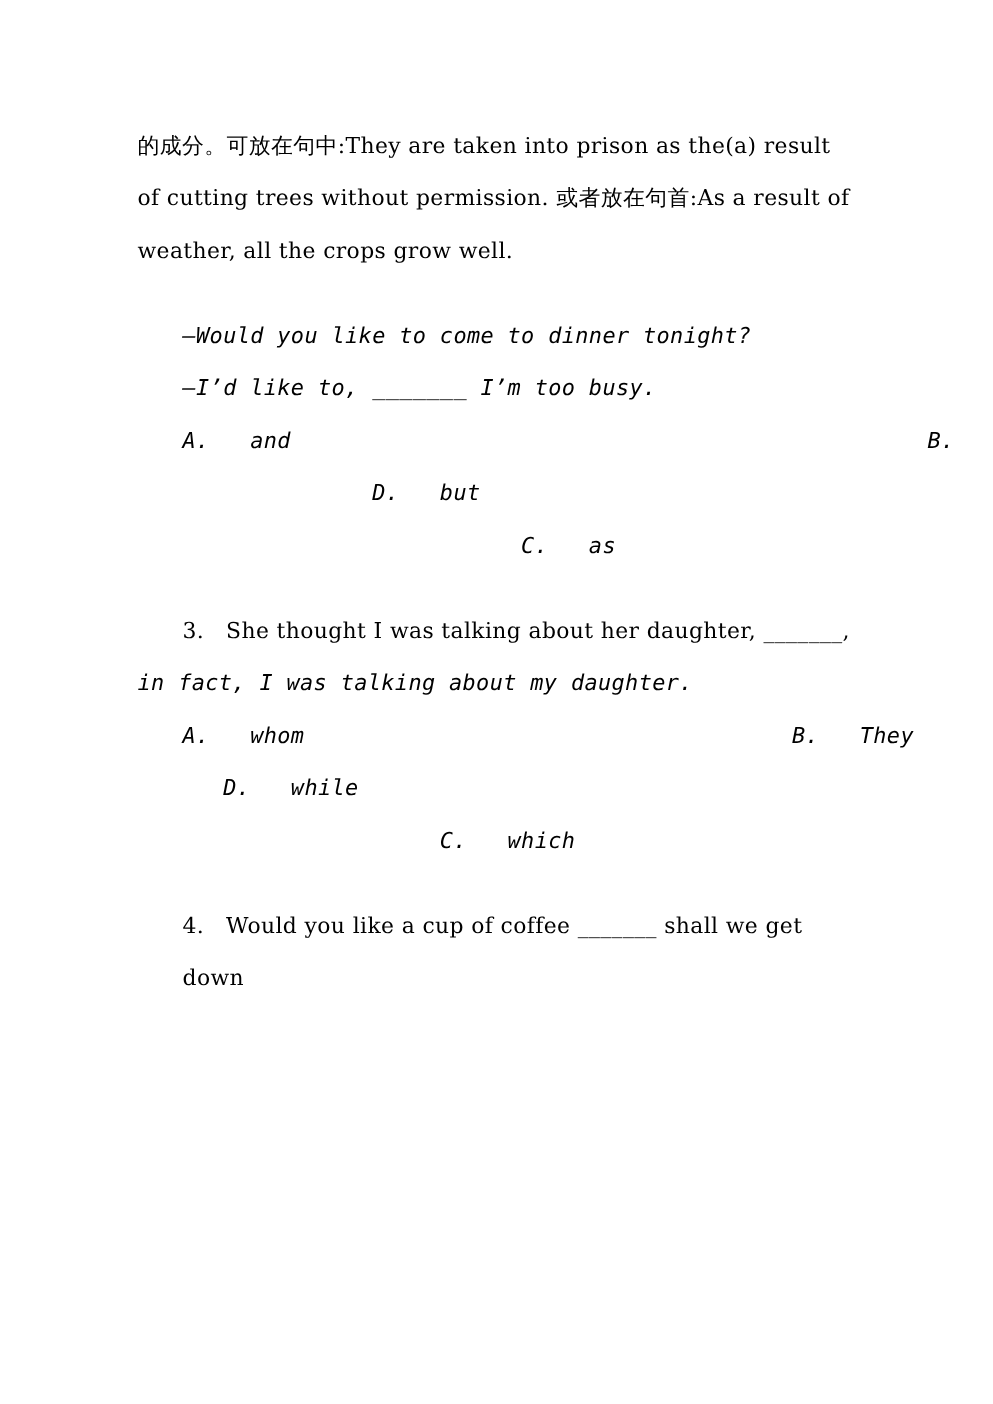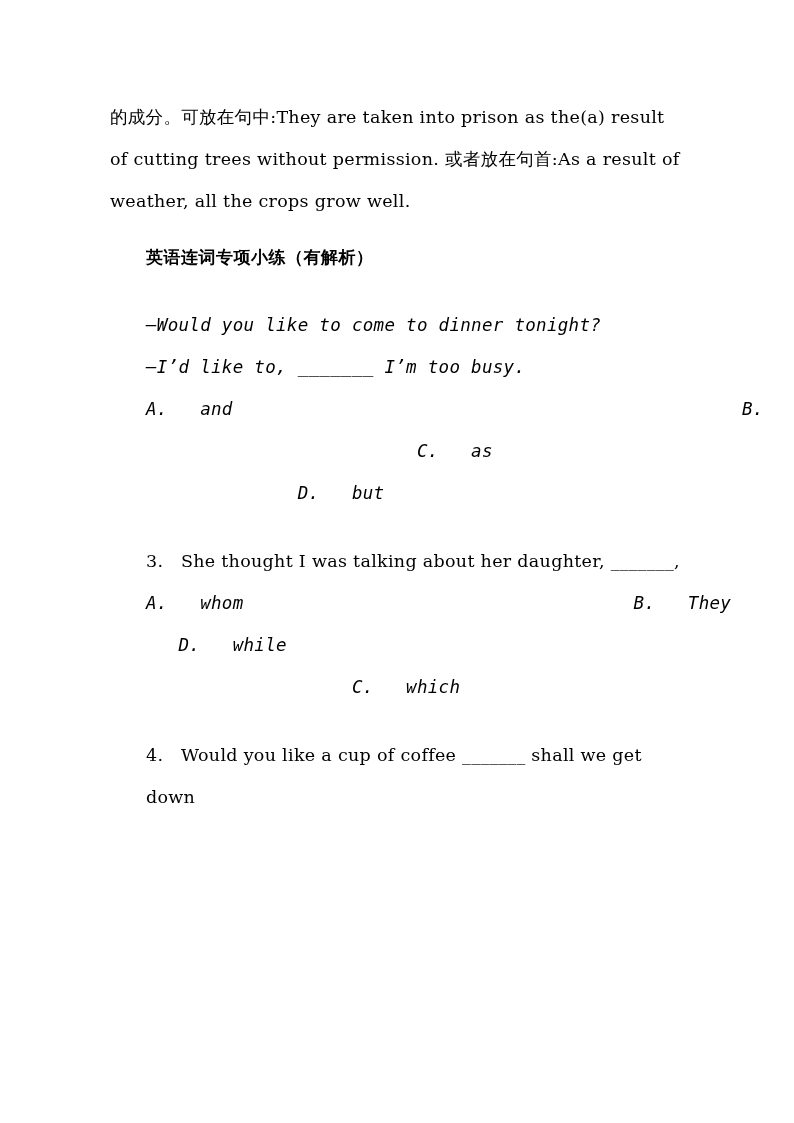--- a/index.html
+++ b/index.html
@@ -73,33 +73,33 @@
     font-family: "DejaVu Serif", serif;
   }
 </style>
 </head>
 <body>
 
 <div class="page">
 
   <div class="intro serif-alt">的成分。可放在句中:They are taken into prison as the(a) result of cutting trees without permission.  或者放在句首:As a result of weather, all the crops grow well.</div>
 
-  <div class="heading">英语连词专项小练（有解析）</div>
 
   <div class="qblock">
     <div class="qline indent mono">—Would you like to come to dinner tonight?</div>
     <div class="qline indent mono">—I’d like to, _______ I’m too busy.</div>
     <div class="opts mono">A.   and                                               B.   to</div>
+    <div class="opts mono">              D.   but</div>
     <div class="opts mono">                         C.   as</div>
-    <div class="opts mono">              D.   but</div>
   </div>
 
 
   <div class="qblock">
     <div class="qline indent serif-alt"><span>3.</span>&nbsp;&nbsp; <span>She thought I was talking about her daughter, _______,</span></div>
+    <div class="qline mono">in fact, I was talking about my daughter.</div>
     <div class="opts mono">A.   whom                                    B.   They</div>
     <div class="opts mono">   D.   while</div>
     <div class="opts mono">                   C.   which</div>
   </div>
 
   <div class="qblock">
     <div class="qline indent serif-alt"><span>4.</span>&nbsp;&nbsp; <span>Would you like a cup of coffee _______ shall we get down</span></div>
   </div>
 
 </div>

